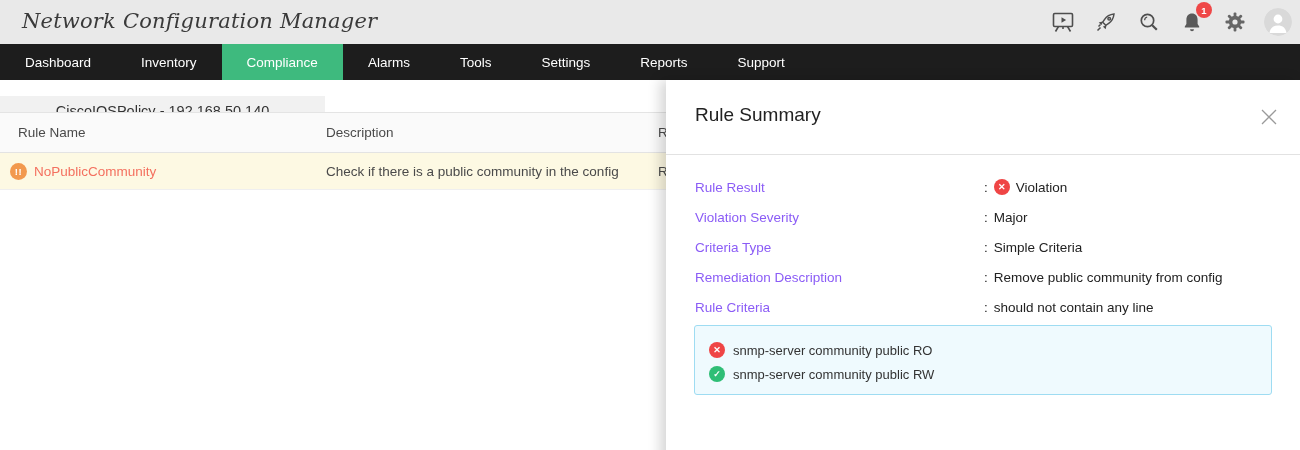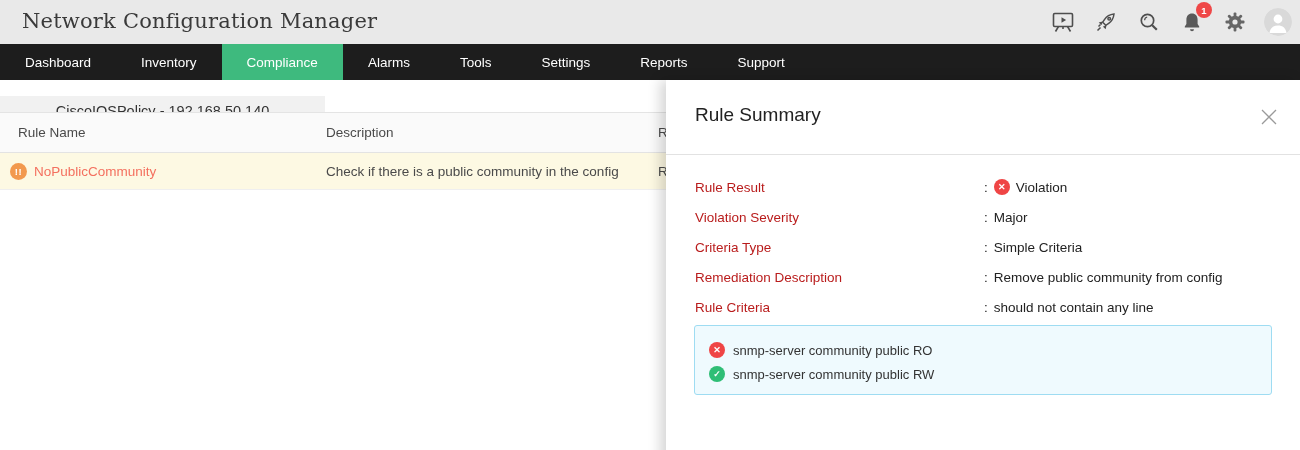--- a/index.html
+++ b/index.html
@@ -3,21 +3,21 @@
 <meta charset="utf-8">
 <style>
   * { margin:0; padding:0; box-sizing:border-box; }
   html,body { width:1300px; height:450px; }
   body { font-family:"Liberation Sans", sans-serif; background:#fff; }
   .app { position:relative; width:1300px; height:450px; overflow:hidden; background:#fff; }
 
   
   .top-header { position:absolute; left:0; top:0; width:1300px; height:44px; background:#e9e9e9; }
   .app-title { position:absolute; left:22px; top:9px; font-family:"DejaVu Serif","Liberation Serif",serif;
-               font-size:21px; color:#3a3a3a; letter-spacing:.2px; }
+               font-size:21px; color:#3a3a3a; letter-spacing:.2px;font-style:italic; }
   .header-icons { position:absolute; right:8px; top:0; height:44px; display:flex; align-items:center; gap:15px; }
   .hicon { position:relative; width:28px; height:28px; display:flex; align-items:center; justify-content:center; cursor:pointer; }
   .badge { position:absolute; top:-6px; right:-6px; min-width:16px; height:16px; border-radius:8px;
            background:#ef4747; color:#fff; font-size:9.5px; font-weight:bold; display:flex;
            align-items:center; justify-content:center; padding:0 4px; }
   .avatar-wrap { width:28px; height:28px; border-radius:50%; overflow:hidden; }
 
   
   .nav-bar { position:absolute; left:0; top:44px; width:1300px; height:36px; background:#1d1d1d;
              display:flex; align-items:stretch; }
@@ -48,21 +48,21 @@
   
   .side-panel { position:absolute; left:666px; top:80px; width:634px; height:402px; background:#fff;
                 box-shadow:-6px 0 12px rgba(0,0,0,.16); z-index:5; }
   .panel-header { position:absolute; left:0; top:0; width:100%; height:75px; border-bottom:1px solid #e2e2e2; }
   .panel-title { position:absolute; left:29px; top:24px; font-size:19px; color:#222; }
   .panel-close { position:absolute; right:18px; top:24px; width:26px; height:26px; display:flex;
                  align-items:center; justify-content:center; cursor:pointer; }
   .fields { position:absolute; left:0; top:92px; width:100%; }
   .field-row { position:relative; height:30px; }
   .field-label { position:absolute; left:29px; top:50%; transform:translateY(-50%);
-                 font-size:13.5px; color:#b91c1c; }
+                 font-size:13.5px; color:#8b5cf6; }
   .field-value { position:absolute; left:318px; top:50%; transform:translateY(-50%);
                  font-size:13.5px; color:#222; display:flex; align-items:center; gap:6px; white-space:nowrap; }
   .status-dot { width:16px; height:16px; border-radius:50%; color:#fff; font-size:9px; font-weight:bold;
                 display:flex; align-items:center; justify-content:center; flex:0 0 auto; }
   .dot-red { background:#ef4545; }
   .dot-green { background:#2fbe76; }
   .criteria-box { position:absolute; left:28px; top:245px; width:578px; height:70px;
                   border:1px solid #9edcf2; background:#effafe; border-radius:3px; padding:12px 14px; }
   .criteria-line { display:flex; align-items:center; gap:8px; height:24px; font-size:13px; color:#333; }
 

